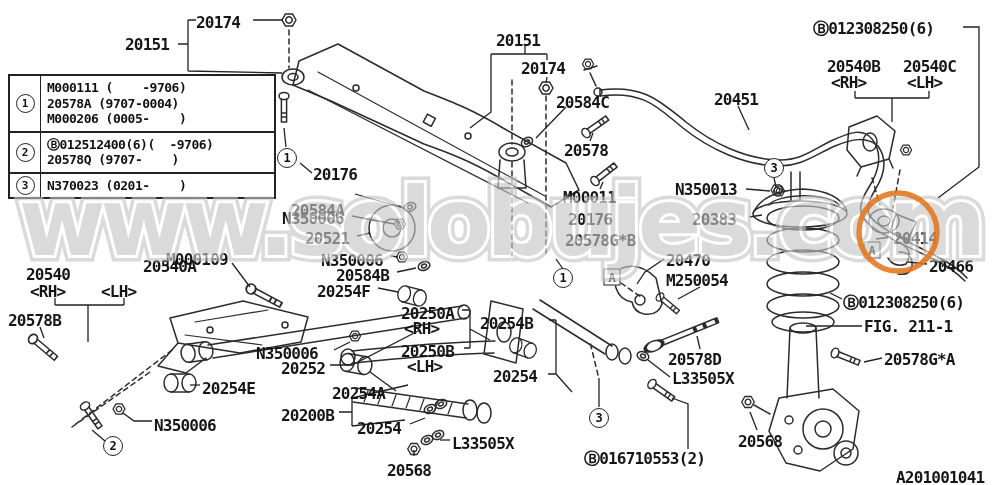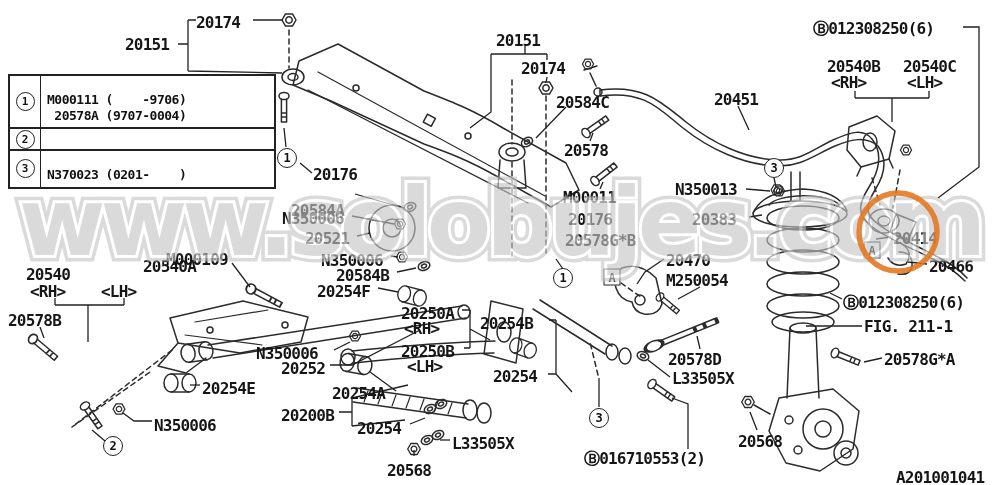--- a/index.html
+++ b/index.html
@@ -14,22 +14,22 @@
   
   #ref-table{position:absolute;left:8px;top:74px;width:268px;z-index:2;
              border:2px solid #222;background:#fff;box-sizing:border-box;}
   .t-row{display:flex;align-items:center;}
   .t-row + .t-row{border-top:2px solid #222;}
   .t-key{width:30px;align-self:stretch;display:flex;align-items:center;justify-content:center;
          border-right:1.5px solid #222;}
   .t-circ{width:17px;height:17px;border:1.5px solid #222;border-radius:50%;
           font:700 11px "DejaVu Sans Mono",monospace;color:#111;
           display:flex;align-items:center;justify-content:center;}
-  .t-lines{padding:16px 3px 4px 6px;font:700 13px "DejaVu Sans Mono","DejaVu Sans",monospace;
-           color:#111;line-height:15.5px;white-space:pre;letter-spacing:-0.5px;text-align:right;}
+  .t-lines{padding:4px 3px 4px 6px;font:700 13px "DejaVu Sans Mono","DejaVu Sans",monospace;
+           color:#111;line-height:15.5px;white-space:pre;letter-spacing:-0.5px;}
   
   #labels-layer{position:absolute;left:0;top:0;width:1000px;height:485px;z-index:3;}
   .part-label{position:absolute;font:700 16px "DejaVu Sans Mono","DejaVu Sans",monospace;
               color:#161616;letter-spacing:-0.8px;white-space:pre;}
   .circle-marker{position:absolute;width:20px;height:20px;border:1.8px solid #222;border-radius:50%;
               background:#fff;box-sizing:border-box;transform:translate(-50%,-50%);
               font:700 12px "DejaVu Sans Mono",monospace;color:#111;
               display:flex;align-items:center;justify-content:center;z-index:3;}
   .box-marker{position:absolute;width:17px;height:17px;border:1.8px solid #222;
               background:#fff;box-sizing:border-box;transform:translate(-50%,-50%);
@@ -267,27 +267,27 @@
       <path d="M563,269 L556,259"></path>
       <path d="M599,407 L599,378"></path>
     </g>
   </svg>
 
   <div id="ref-table">
       <div class="t-row">
         <div class="t-key">
           <span class="t-circ">1</span>
         </div>
-        <div class="t-lines"><div>M000111 (    -9706)</div><div>20578A (9707-0004)</div></div>
+        <div class="t-lines"><div>M000111 (    -9706)</div><div>20578A (9707-0004)</div><div>M000206 (0005-    )</div></div>
       </div>
       <div class="t-row">
         <div class="t-key">
           <span class="t-circ">2</span>
         </div>
-        <div class="t-lines"></div>
+        <div class="t-lines"><div>Ⓑ012512400(6)(  -9706)</div><div>20578Q (9707-    )</div></div>
       </div>
       <div class="t-row">
         <div class="t-key">
           <span class="t-circ">3</span>
         </div>
         <div class="t-lines"><div>N370023 (0201-    )</div></div>
       </div>
     </div>
 
   <div id="labels-layer">

